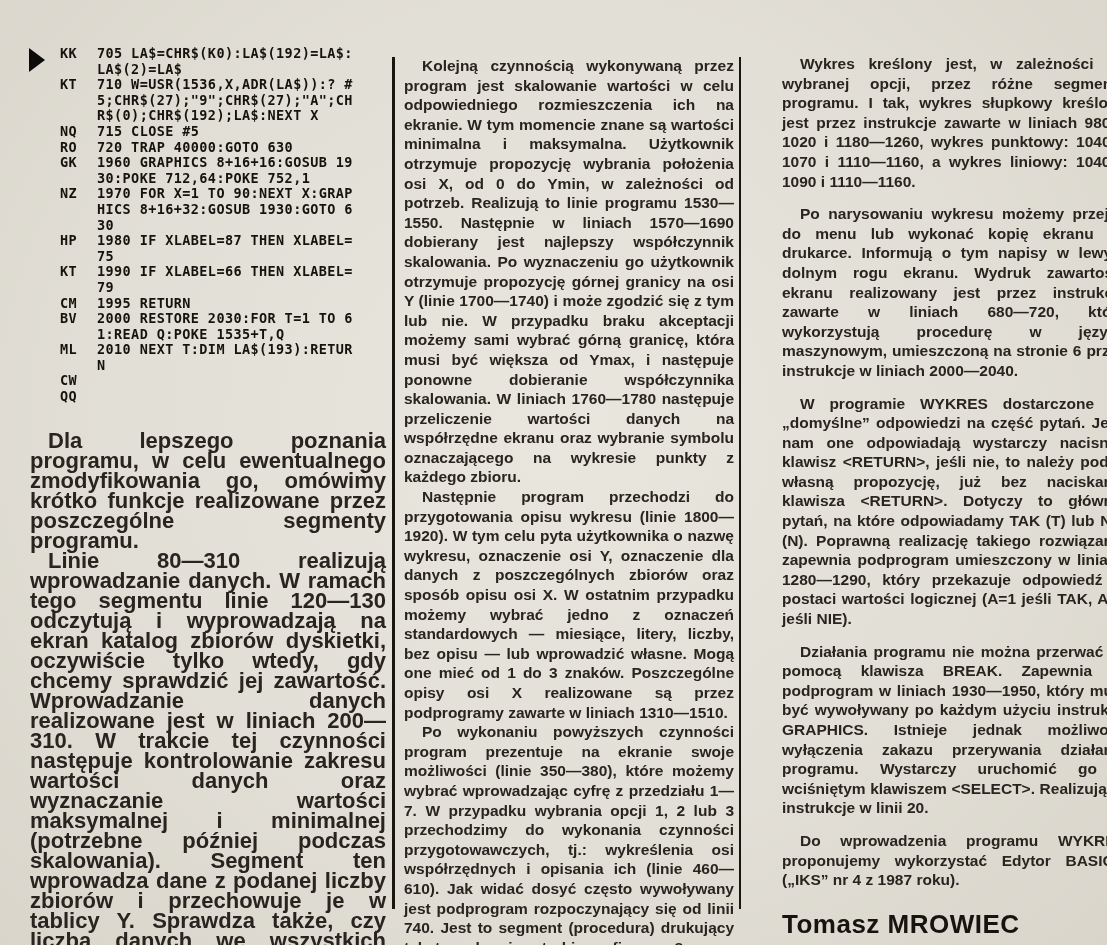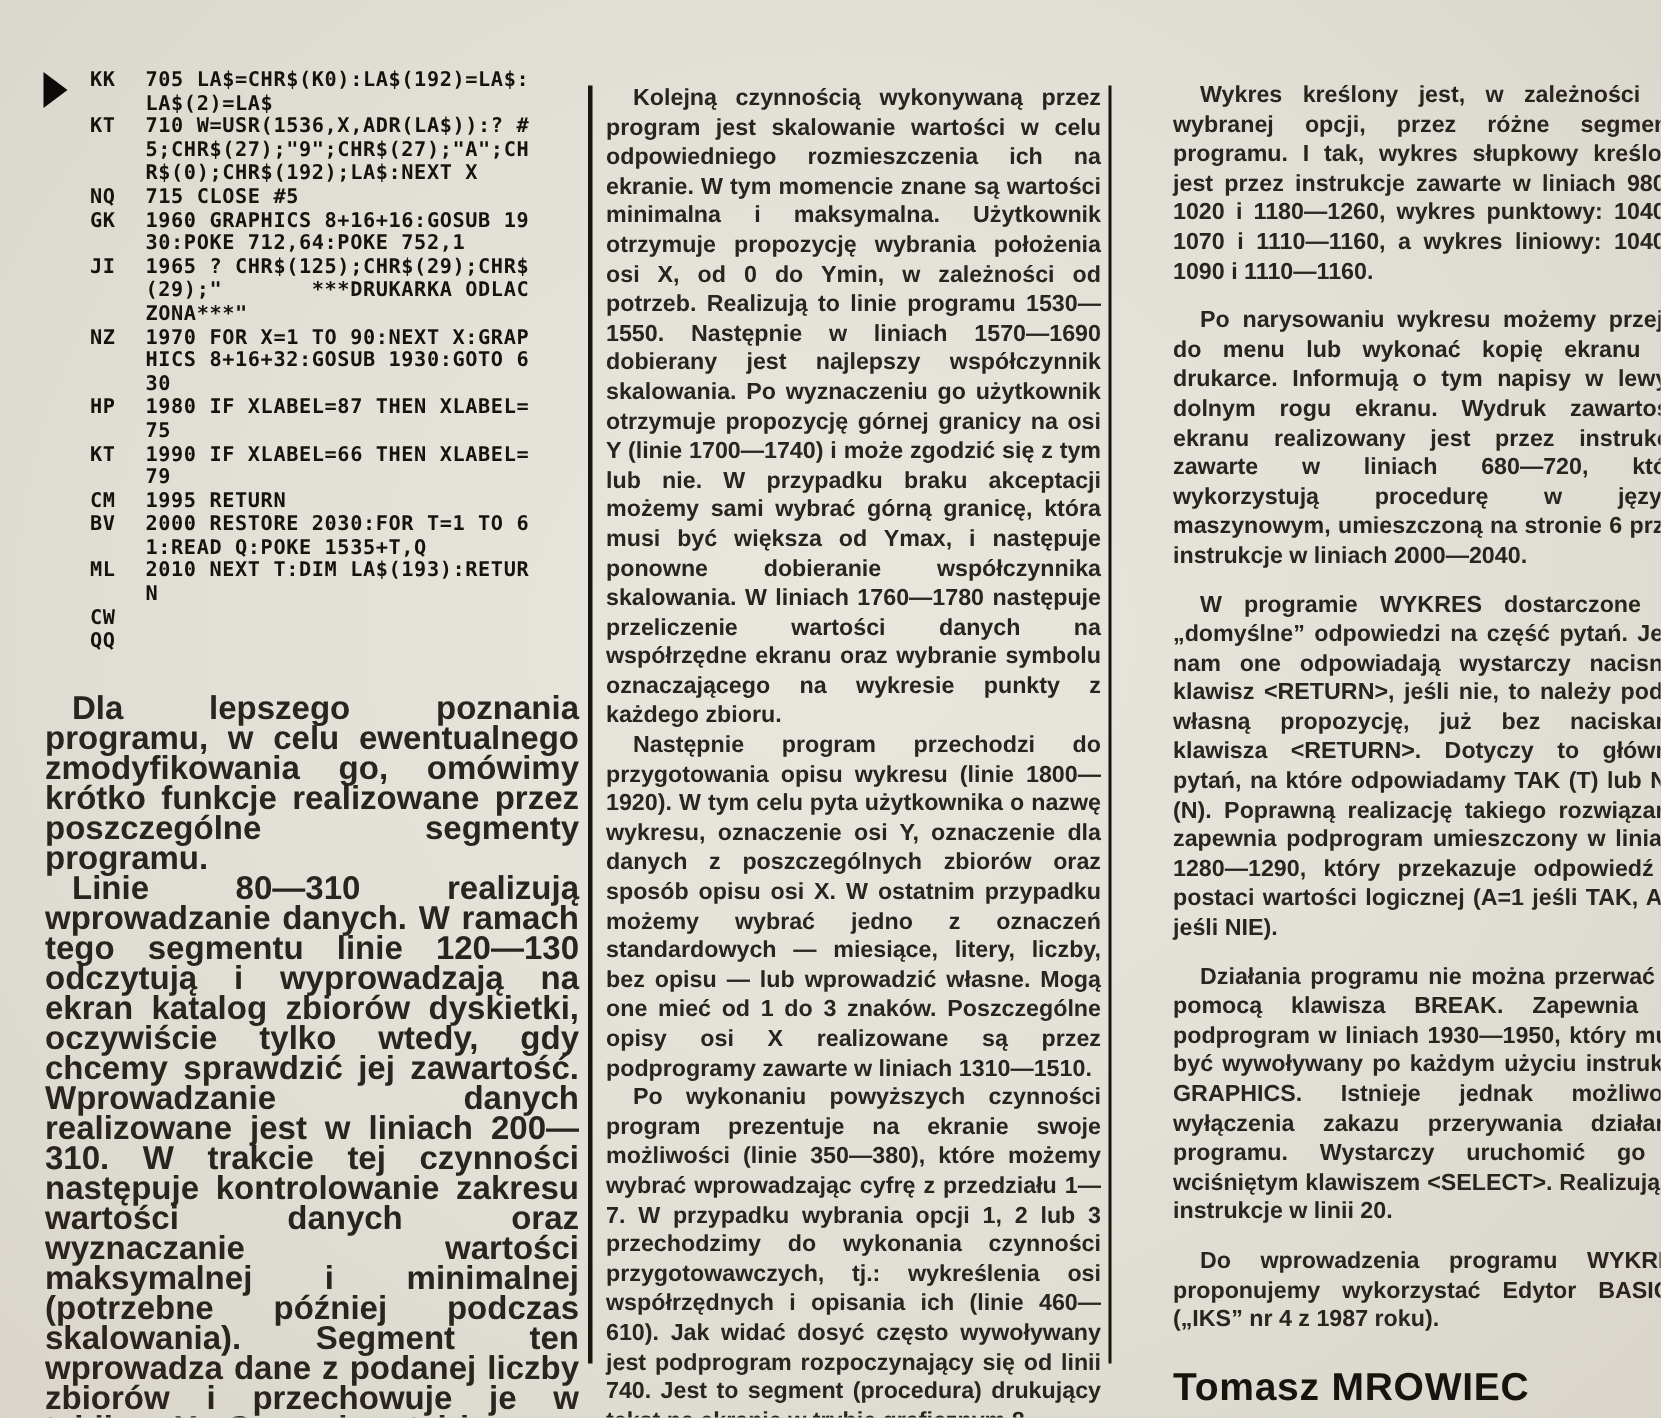--- a/index.html
+++ b/index.html
@@ -53,29 +53,27 @@
           <span class="code-tag">KT</span>
           <span class="code-text">710 W=USR(1536,X,ADR(LA$)):? #
 5;CHR$(27);"9";CHR$(27);"A";CH
 R$(0);CHR$(192);LA$:NEXT X</span>
         </div>
       <div class="code-row">
           <span class="code-tag">NQ</span>
           <span class="code-text">715 CLOSE #5</span>
         </div>
       <div class="code-row">
+          <span class="code-tag">RO</span>
+          <span class="code-text">720 TRAP 40000:GOTO 630</span>
+        </div>
+      <div class="code-row">
           <span class="code-tag">GK</span>
           <span class="code-text">1960 GRAPHICS 8+16+16:GOSUB 19
 30:POKE 712,64:POKE 752,1</span>
-        </div>
-      <div class="code-row">
-          <span class="code-tag">JI</span>
-          <span class="code-text">1965 ? CHR$(125);CHR$(29);CHR$
-(29);"       ***DRUKARKA ODLAC
-ZONA***"</span>
         </div>
       <div class="code-row">
           <span class="code-tag">NZ</span>
           <span class="code-text">1970 FOR X=1 TO 90:NEXT X:GRAP
 HICS 8+16+32:GOSUB 1930:GOTO 6
 30</span>
         </div>
       <div class="code-row">
           <span class="code-tag">HP</span>
           <span class="code-text">1980 IF XLABEL=87 THEN XLABEL=

